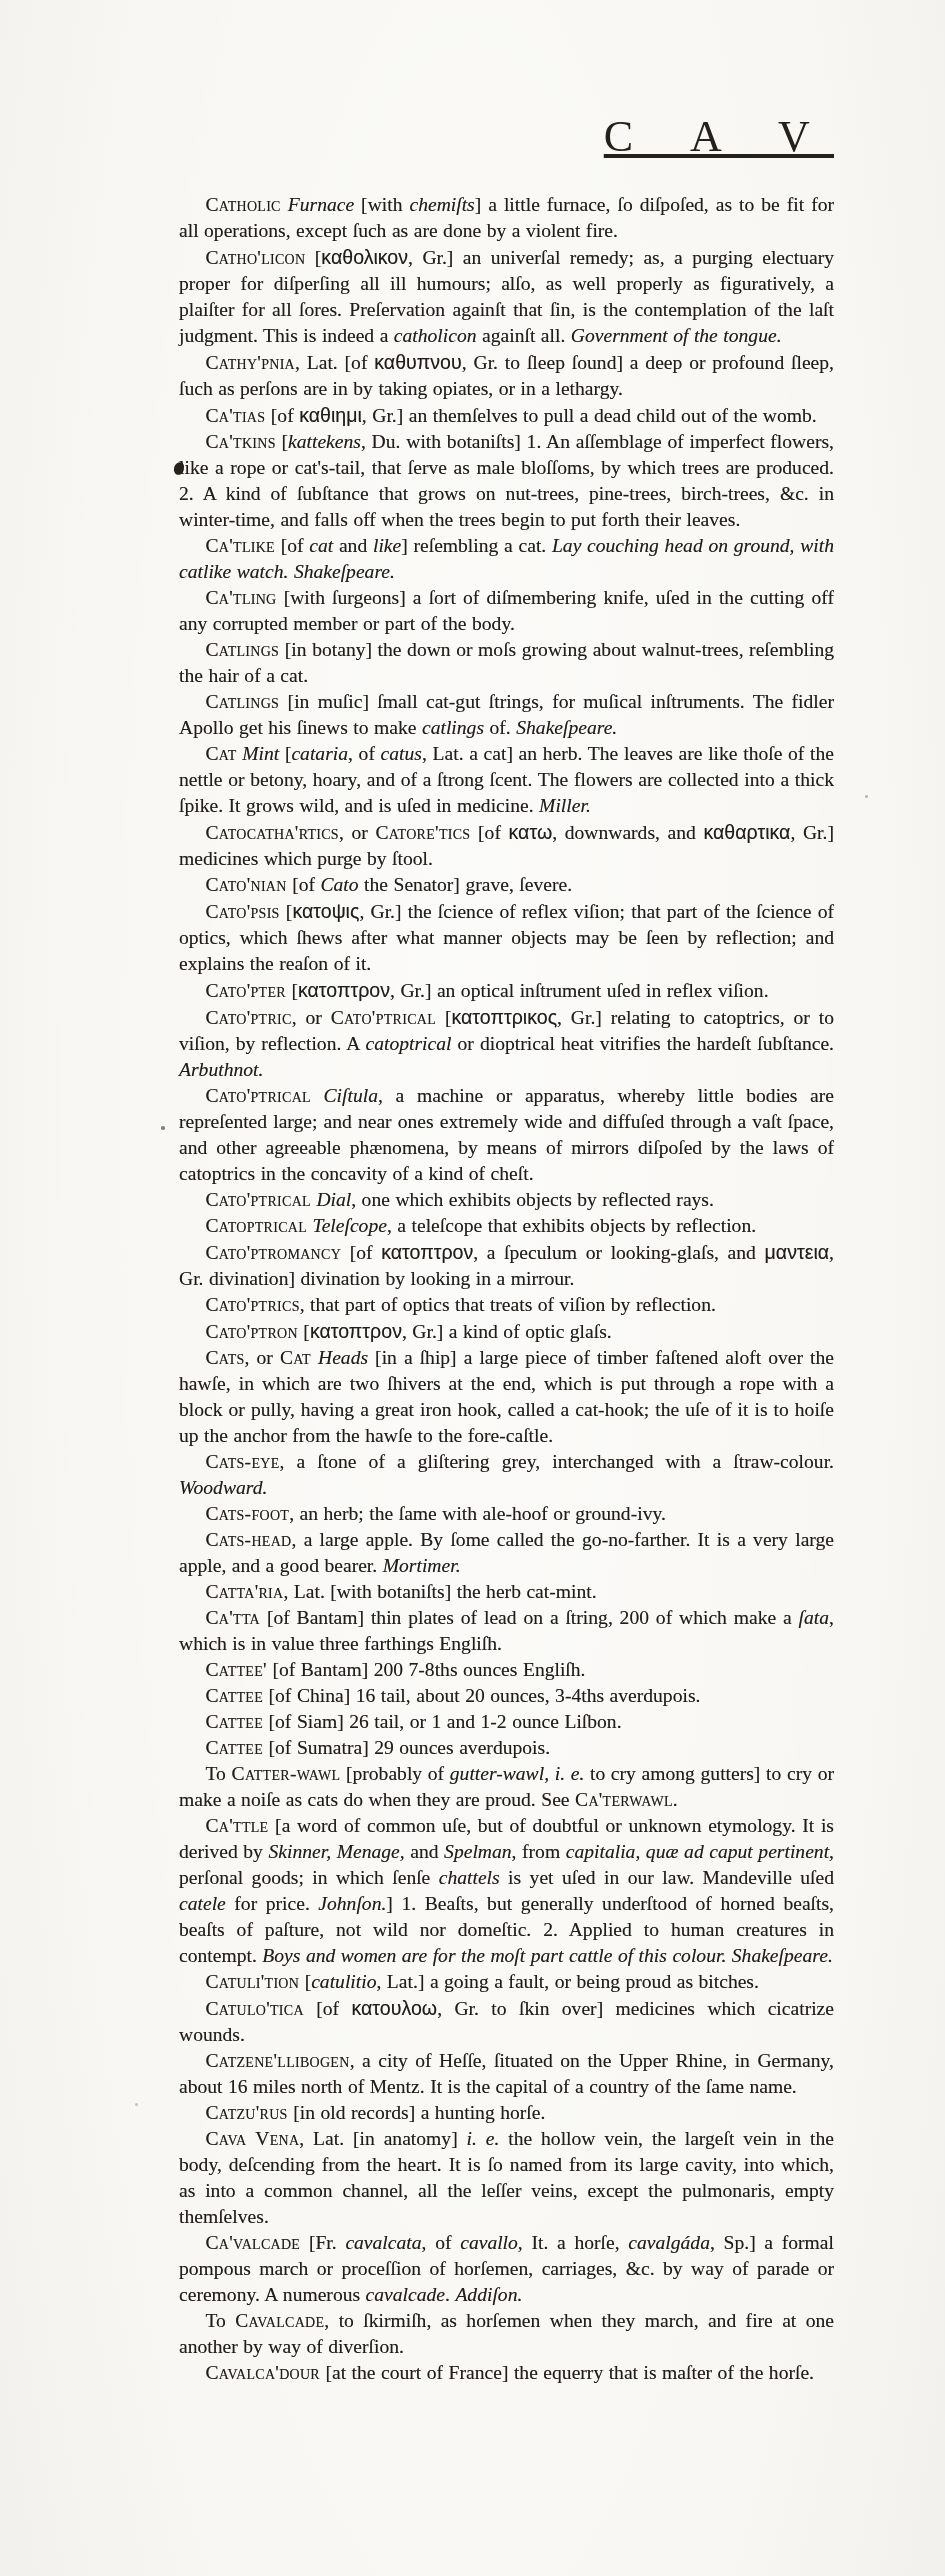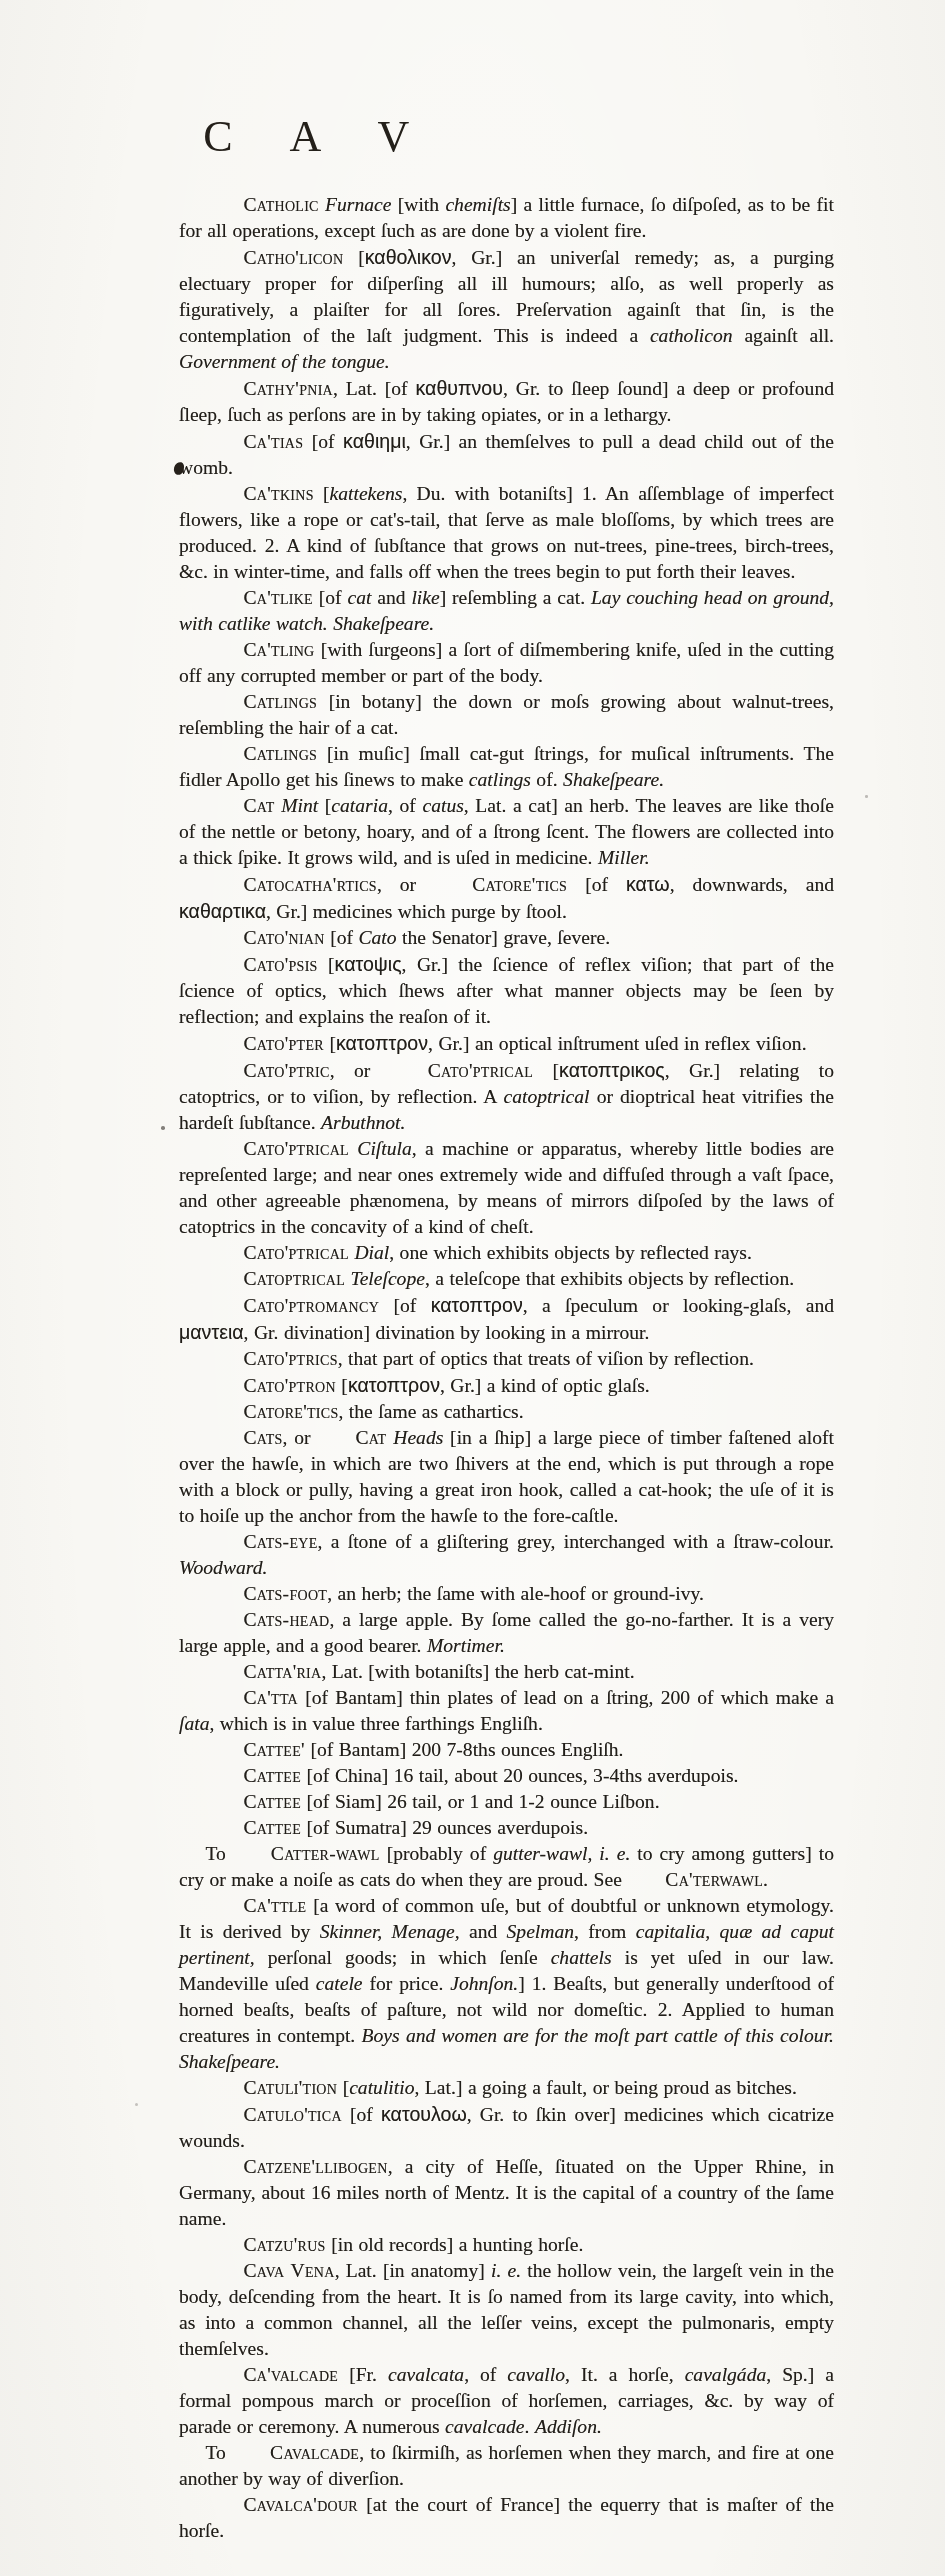--- a/index.html
+++ b/index.html
@@ -17,40 +17,41 @@
     inset: 0;
     background:
       radial-gradient(ellipse at 50% 35%, rgba(255,255,255,0.55) 0%, rgba(245,243,238,0.0) 60%, rgba(60,55,45,0.05) 100%),
       #f8f7f3;
   }
   .page-header {
     position: absolute;
     top: 111px;
     left: 179px;
     width: 655px;
-    text-align: left;
+    text-align: right;
     font-size: 44px;
     letter-spacing: 0.55em;
     text-indent: 0.55em;
     color: #24201a;
     white-space: nowrap;
+    text-decoration: underline;
   }
   .column {
     position: absolute;
     top: 192px;
     left: 179px;
     width: 655px;
     font-size: 19.6px;
     line-height: 26px;
     text-align: justify;
     word-spacing: 0.03em;
     text-shadow: 0 0 0.3px rgba(20,15,10,0.45);
   }
   p.entry { margin: 0; text-indent: 1.35em; }
-  .s-sc { font-variant-caps: small-caps; letter-spacing: 0.015em; margin-left: 38px; }
+  .s-sc { font-variant-caps: small-caps; letter-spacing: 0.015em; }
   .s-i  { font-style: italic; }
   .s-n  { font-style: normal; }
   .s-g  { font-family: Liberation Sans, sans-serif; font-style: normal; }
 
   
   .ink-blot {
     position: absolute;
     background: #26211b;
     border-radius: 58% 42% 55% 45% / 50% 55% 45% 50%;
   }
@@ -81,21 +82,20 @@
       <p class="entry"><span class="s-sc">Cato'nian</span><span class="s-n"> [of </span><span class="s-i">Cato</span><span class="s-n"> the Senator] grave, ſevere.</span></p>
       <p class="entry"><span class="s-sc">Cato'psis</span><span class="s-n"> [</span><span class="s-g">κατοψις</span><span class="s-n">, Gr.] the ſcience of reflex viſion; that part of the ſcience of optics, which ſhews after what manner objects may be ſeen by reflection; and explains the reaſon of it.</span></p>
       <p class="entry"><span class="s-sc">Cato'pter</span><span class="s-n"> [</span><span class="s-g">κατοπτρον</span><span class="s-n">, Gr.] an optical inſtrument uſed in reflex viſion.</span></p>
       <p class="entry"><span class="s-sc">Cato'ptric</span><span class="s-n">, or </span><span class="s-sc">Cato'ptrical</span><span class="s-n"> [</span><span class="s-g">κατοπτρικος</span><span class="s-n">, Gr.] relating to catoptrics, or to viſion, by reflection.  A </span><span class="s-i">catoptrical</span><span class="s-n"> or dioptrical heat vitrifies the hardeſt ſubſtance. </span><span class="s-i">Arbuthnot.</span></p>
       <p class="entry"><span class="s-sc">Cato'ptrical</span><span class="s-i"> Ciſtula</span><span class="s-n">, a machine or apparatus, whereby little bodies are repreſented large; and near ones extremely wide and diffuſed through a vaſt ſpace, and other agreeable phænomena, by means of mirrors diſpoſed by the laws of catoptrics in the concavity of a kind of cheſt.</span></p>
       <p class="entry"><span class="s-sc">Cato'ptrical</span><span class="s-i"> Dial</span><span class="s-n">, one which exhibits objects by reflected rays.</span></p>
       <p class="entry"><span class="s-sc">Catoptrical</span><span class="s-i"> Teleſcope</span><span class="s-n">, a teleſcope that exhibits objects by reflection.</span></p>
       <p class="entry"><span class="s-sc">Cato'ptromancy</span><span class="s-n"> [of </span><span class="s-g">κατοπτρον</span><span class="s-n">, a ſpeculum or looking-glaſs, and </span><span class="s-g">μαντεια</span><span class="s-n">, Gr. divination] divination by looking in a mirrour.</span></p>
       <p class="entry"><span class="s-sc">Cato'ptrics</span><span class="s-n">, that part of optics that treats of viſion by reflection.</span></p>
       <p class="entry"><span class="s-sc">Cato'ptron</span><span class="s-n"> [</span><span class="s-g">κατοπτρον</span><span class="s-n">, Gr.] a kind of optic glaſs.</span></p>
-      <p class="entry"><span class="s-sc">Catore'tics</span><span class="s-n">, the ſame as cathartics.</span></p>
       <p class="entry"><span class="s-sc">Cats</span><span class="s-n">, or </span><span class="s-sc">Cat</span><span class="s-i"> Heads</span><span class="s-n"> [in a ſhip] a large piece of timber faſtened aloft over the hawſe, in which are two ſhivers at the end, which is put through a rope with a block or pully, having a great iron hook, called a cat-hook; the uſe of it is to hoiſe up the anchor from the hawſe to the fore-caſtle.</span></p>
       <p class="entry"><span class="s-sc">Cats-eye</span><span class="s-n">, a ſtone of a gliſtering grey, interchanged with a ſtraw-colour. </span><span class="s-i">Woodward.</span></p>
       <p class="entry"><span class="s-sc">Cats-foot</span><span class="s-n">, an herb; the ſame with ale-hoof or ground-ivy.</span></p>
       <p class="entry"><span class="s-sc">Cats-head</span><span class="s-n">, a large apple.  By ſome called the go-no-farther.  It is a very large apple, and a good bearer. </span><span class="s-i">Mortimer.</span></p>
       <p class="entry"><span class="s-sc">Catta'ria</span><span class="s-n">, Lat. [with botaniſts] the herb cat-mint.</span></p>
       <p class="entry"><span class="s-sc">Ca'tta</span><span class="s-n"> [of Bantam] thin plates of lead on a ſtring, 200 of which make a </span><span class="s-i">ſata</span><span class="s-n">, which is in value three farthings Engliſh.</span></p>
       <p class="entry"><span class="s-sc">Cattee'</span><span class="s-n"> [of Bantam] 200 7-8ths ounces Engliſh.</span></p>
       <p class="entry"><span class="s-sc">Cattee</span><span class="s-n"> [of China] 16 tail, about 20 ounces, 3-4ths averdupois.</span></p>
       <p class="entry"><span class="s-sc">Cattee</span><span class="s-n"> [of Siam] 26 tail, or 1 and 1-2 ounce Liſbon.</span></p>
       <p class="entry"><span class="s-sc">Cattee</span><span class="s-n"> [of Sumatra] 29 ounces averdupois.</span></p>

